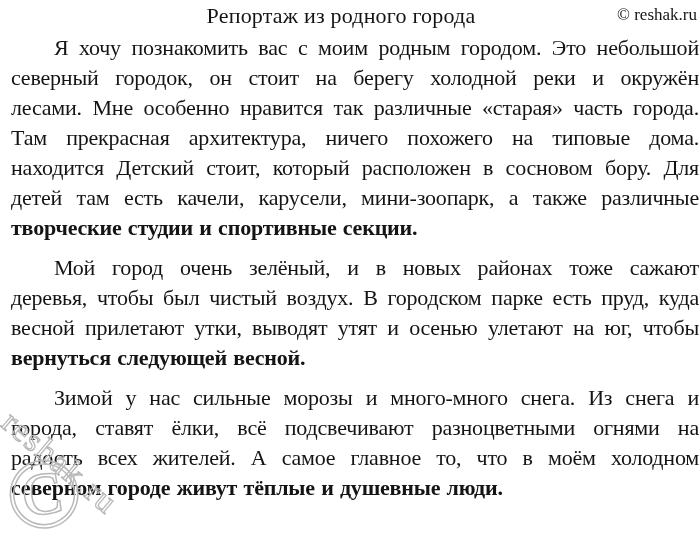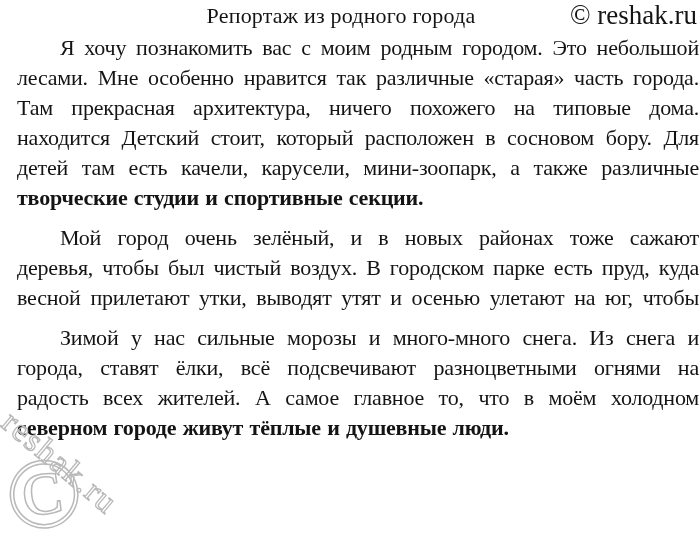--- a/index.html
+++ b/index.html
@@ -25,25 +25,26 @@
     text-align: center;
     font-size: 22px;
     line-height: 28px;
     padding-top: 2px;
     letter-spacing: 0.2px;
     transform: translateX(-9px);
   }
   .copyright {
     position: absolute;
     top: 3px; right: 3px;
-    font-size: 27px;
+    font-size: 17px;
     line-height: 24px;
   }
   .para {
-    margin: 0 1px 10px 17px;
+    margin: 0 1px 10px 0;
+    padding-left: 11px;
   }
   .para.last-para { margin-bottom: 0; }
   .line {
     font-size: 22px;
     line-height: 30px;
     height: 30px;
     overflow: hidden;
     text-align: justify;
     text-align-last: justify;
     text-justify: inter-word;
@@ -84,31 +85,33 @@
 
 <div class="page">
 
   <div class="header">
     <div class="title">Репортаж из родного города</div>
     <div class="copyright">© reshak.ru</div>
   </div>
 
   <div class="para">
     <div class="line first">Я хочу познакомить вас с моим родным городом. Это небольшой</div>
+    <div class="line">северный городок, он стоит на берегу холодной реки и окружён</div>
     <div class="line">лесами. Мне особенно нравится так различные «старая» часть города.</div>
     <div class="line">Там прекрасная архитектура, ничего похожего на типовые дома.</div>
     <div class="line">находится Детский стоит, который расположен в сосновом бору. Для</div>
     <div class="line">детей там есть качели, карусели, мини-зоопарк, а также различные</div>
     <div class="line last">творческие студии и спортивные секции.</div>
   </div>
 
   <div class="para">
     <div class="line first">Мой город очень зелёный, и в новых районах тоже сажают</div>
     <div class="line">деревья, чтобы был чистый воздух. В городском парке есть пруд, куда</div>
     <div class="line">весной прилетают утки, выводят утят и осенью улетают на юг, чтобы</div>
+    <div class="line last">вернуться следующей весной.</div>
   </div>
 
   <div class="para last-para">
     <div class="line first">Зимой у нас сильные морозы и много-много снега. Из снега и</div>
     <div class="line">города, ставят ёлки, всё подсвечивают разноцветными огнями на</div>
     <div class="line">радость всех жителей. А самое главное то, что в моём холодном</div>
     <div class="line last">северном городе живут тёплые и душевные люди.</div>
   </div>
 
   <div class="wm-text">reshak.ru</div>

